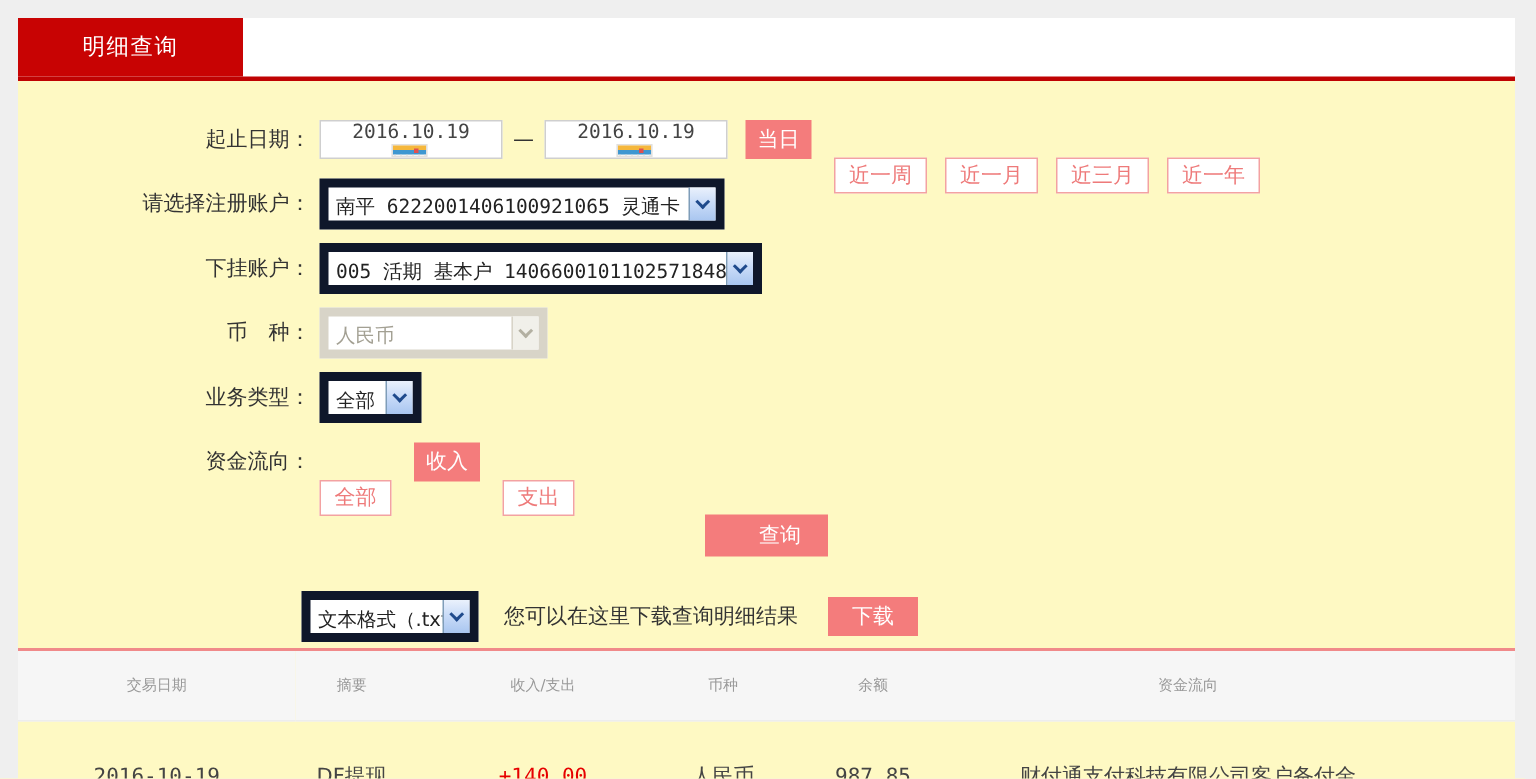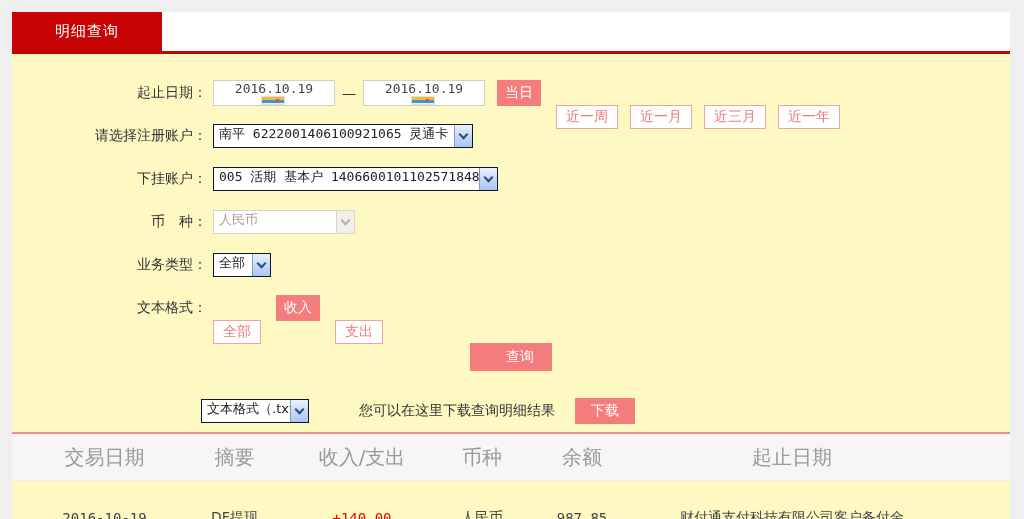--- a/index.html
+++ b/index.html
@@ -58,22 +58,22 @@
     display:inline-flex; align-items:center; justify-content:center;
     background:#fff; color:#ee7a7a; border:1px solid #f3a2a2; cursor:pointer;
     padding:0 9px; height:24px; font-size:14px;
     font-family:"DejaVu Sans","Liberation Sans",sans-serif;
     margin-top:48px;
   }
   .ml12 { margin-left:12px; }
   .ml15 { margin-left:15px; }
   
   .xp-select {
-    height:22px; border:1px solid #0f172a; background:#fff;
-    display:inline-flex; align-items:flex-start; cursor:pointer;
+    height:22px; border:6px solid #0f172a; background:#fff;
+    display:inline-flex; align-items:flex-end; cursor:pointer;
   }
   .xp-select .txt {
     flex:1; padding:0 5px; font-size:13px; color:#222; white-space:nowrap; overflow:hidden;
   }
   .xp-select .arrow {
     width:17px; align-self:stretch; border-left:1px solid #7f9db9;
     background:linear-gradient(#eaf1fc 0%,#cadcf8 45%,#a9c6f0 100%);
     display:flex; align-items:center; justify-content:center;
   }
   .chev {
@@ -91,28 +91,28 @@
   .w-fmt { width:106px; }
   
   .query-btn {
     display:block; margin:22px auto 0 auto; width:82px; height:28px;
     background:#f47c7c; color:#fff; border:none; cursor:pointer; font-size:14px;
     font-family:Liberation Serif, serif;
     padding-left:24px;
   }
   
   .dl-row { margin-top:27px; height:26px; display:flex; align-items:center; padding-left:183px; }
-  .dl-hint { margin-left:50px; color:#333; }
+  .dl-hint { margin-left:17px; color:#333; }
   .dl-btn { margin-left:20px; width:60px; }
   
   .tbl-wrap { margin-top:8px; border-top:2px solid #f08a8a; }
   table { width:998px; border-collapse:collapse; table-layout:fixed; }
   thead tr { background:#f6f6f6; }
   th {
-    height:44px; font-weight:normal; color:#999; font-size:20px; text-align:center;
+    height:44px; font-weight:normal; color:#999; font-size:10px; text-align:center;
     border-bottom:1px solid #ededed;
   }
   td {
     height:44px; color:#444; font-size:14px; text-align:center;
     border-bottom:1px solid #e3e3e3; white-space:nowrap;
   }
   td.amount { color:#e60000; }
   .detail-btn { font-size:13px; height:24px; }
 </style>
 </head>
@@ -188,21 +188,21 @@
       <span class="form-label">业务类型：</span>
       <span class="xp-select w-biz">
         <span class="txt">全部</span>
         <span class="arrow">
             <span class="chev"></span>
           </span>
       </span>
     </div>
 
     <div class="form-row">
-      <span class="form-label">文本格式：</span>
+      <span class="form-label">资金流向：</span>
       <button class="btn-outline">全部</button>
       <button class="btn-solid ml15">收入</button>
       <button class="btn-outline ml15">支出</button>
     </div>
 
     <button class="query-btn">查询</button>
 
     <div class="dl-row">
       <span class="xp-select w-fmt" style="margin-left:6px;">
         <span class="txt">文本格式（.txt）</span>
@@ -226,21 +226,21 @@
           <col style="width:280px">
           <col style="width:78px">
       </colgroup>
       <thead>
         <tr>
           <th>交易日期</th>
           <th>摘要</th>
           <th>收入/支出</th>
           <th>币种</th>
           <th>余额</th>
-          <th>起止日期</th>
+          <th>资金流向</th>
           <th></th>
         </tr>
       </thead>
       <tbody>
         <tr>
           <td class="mono">2016-10-19</td>
           <td>DF提现</td>
           <td class="amount mono">+140.00</td>
           <td>人民币</td>
           <td class="mono">987.85</td>

